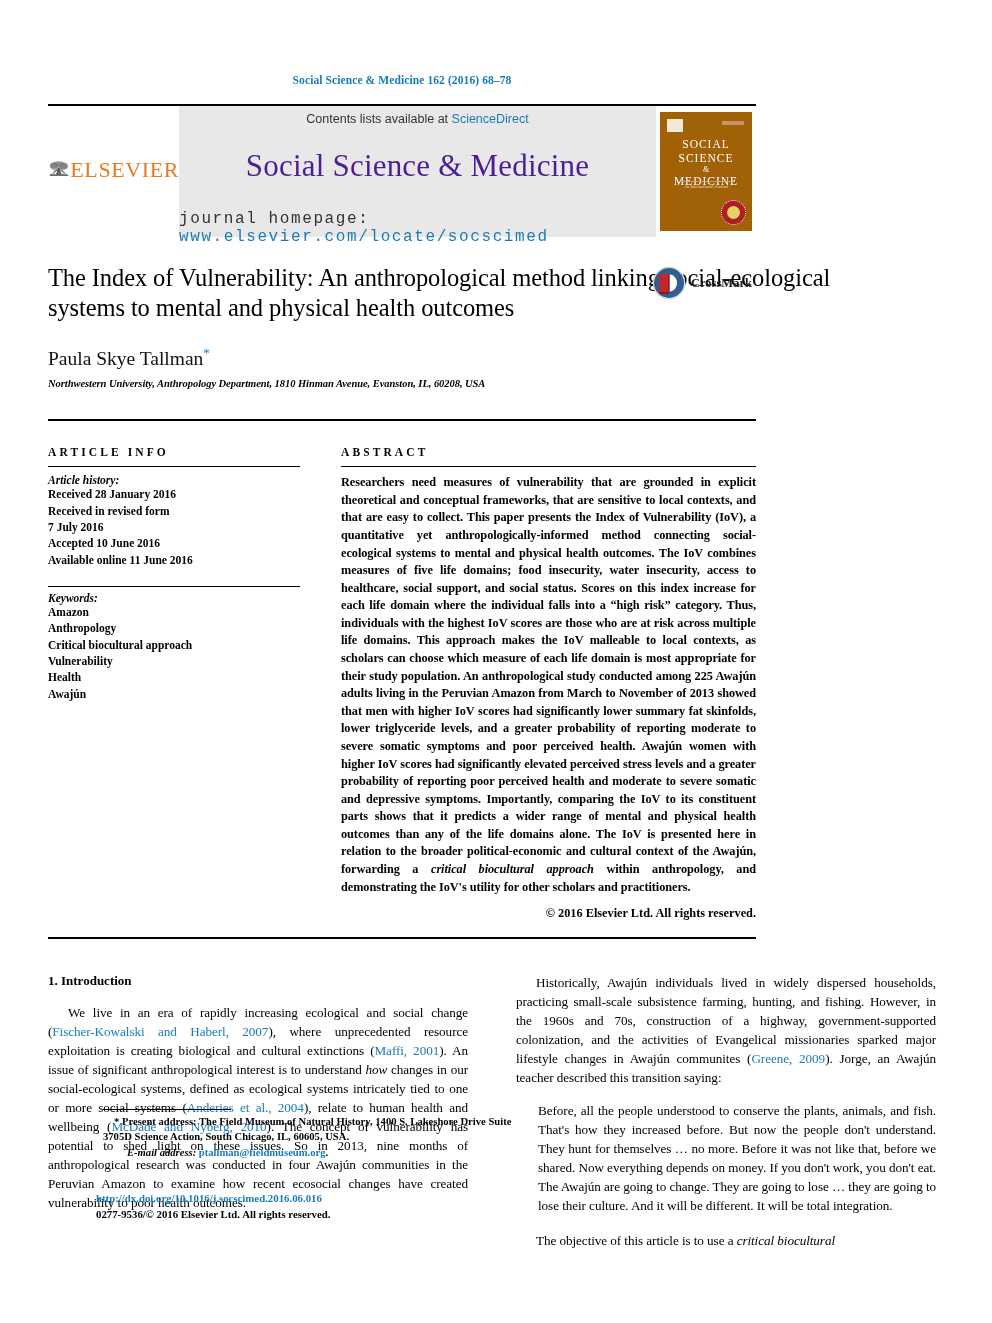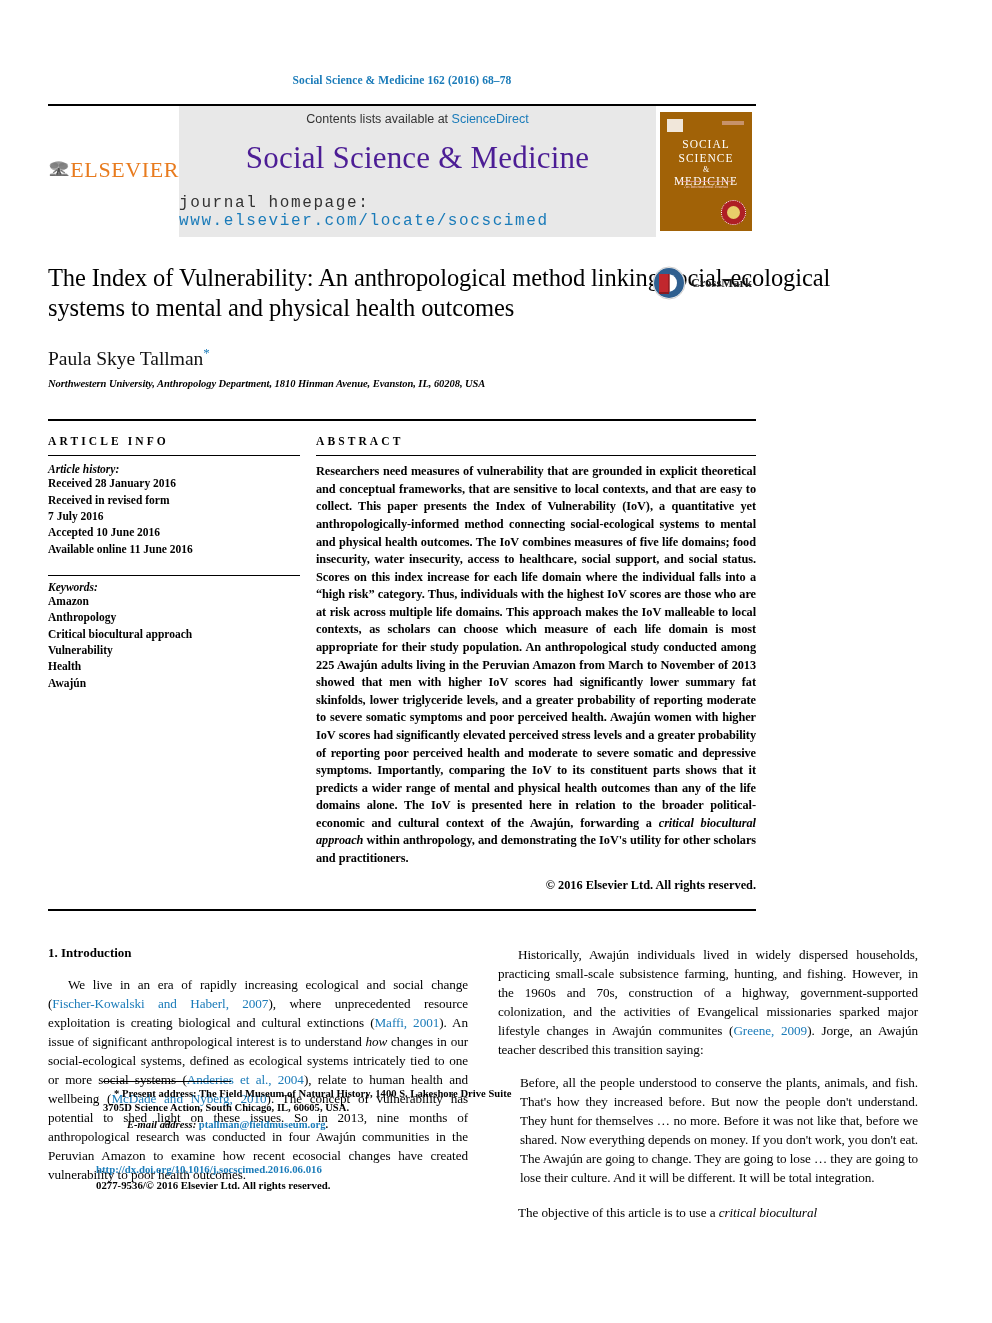--- a/index.html
+++ b/index.html
@@ -48,20 +48,21 @@
     line-height:1;
     margin-top:1px;
   }
   .masthead-center {
     flex:1 1 auto;
     background:#e8e8e8;
     display:flex; flex-direction:column;
     align-items:center; justify-content:space-between;
     padding:6px 0 8px 0;
     box-sizing:border-box;
+    gap:8px;
   }
   .contents-line {
     font-family:"Liberation Sans", sans-serif;
     font-size:12.5px;
     color:#333;
   }
   .contents-line .sd { color:#1a7bb9; }
   .journal-name {
     font-family:"Liberation Serif", serif;
     font-size:31px;
@@ -170,23 +171,23 @@
     font-weight:bold;
     font-size:10.5px;
     color:#000;
     letter-spacing:-0.05px;
   }
 
   
   .info-abstract {
     margin:30px 48px 0 48px;
     border-top:2.5px solid #000;
-    padding-top:14px;
+    padding-top:25px;
     display:flex;
-    gap:16px;
+    gap:41px;
   }
   .col-info { width:252px; flex:0 0 252px; }
   .col-abs  { flex:1 1 auto; }
 
   .sec-head {
     font-family:"Liberation Serif", serif;
     font-weight:bold;
     font-size:11.5px;
     letter-spacing:3.1px;
     margin-bottom:8px;
@@ -216,21 +217,21 @@
   }
   .abs-bottom-rule {
     margin:16px 48px 0 48px;
     border-top:2.5px solid #000;
   }
 
   
   .body-cols {
     margin:34px 48px 0 48px;
     display:flex;
-    gap:30px;
+    gap:48px;
   }
   .bcol { width:420px; flex:0 0 420px; position:relative; }
   .h1 {
     font-family:"Liberation Serif", serif;
     font-weight:bold;
     font-size:13px;
     margin:0 0 14px 0;
   }
   .p {
     font-size:13.2px;

